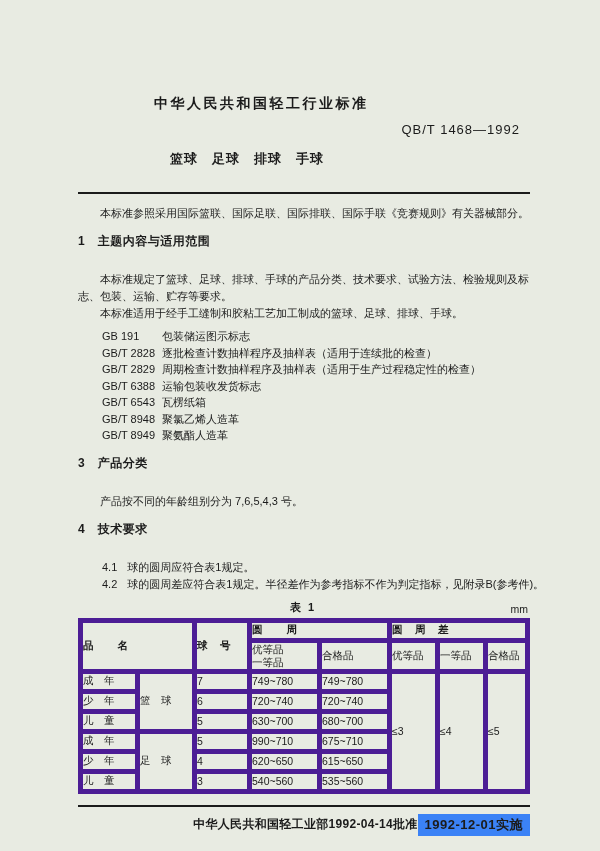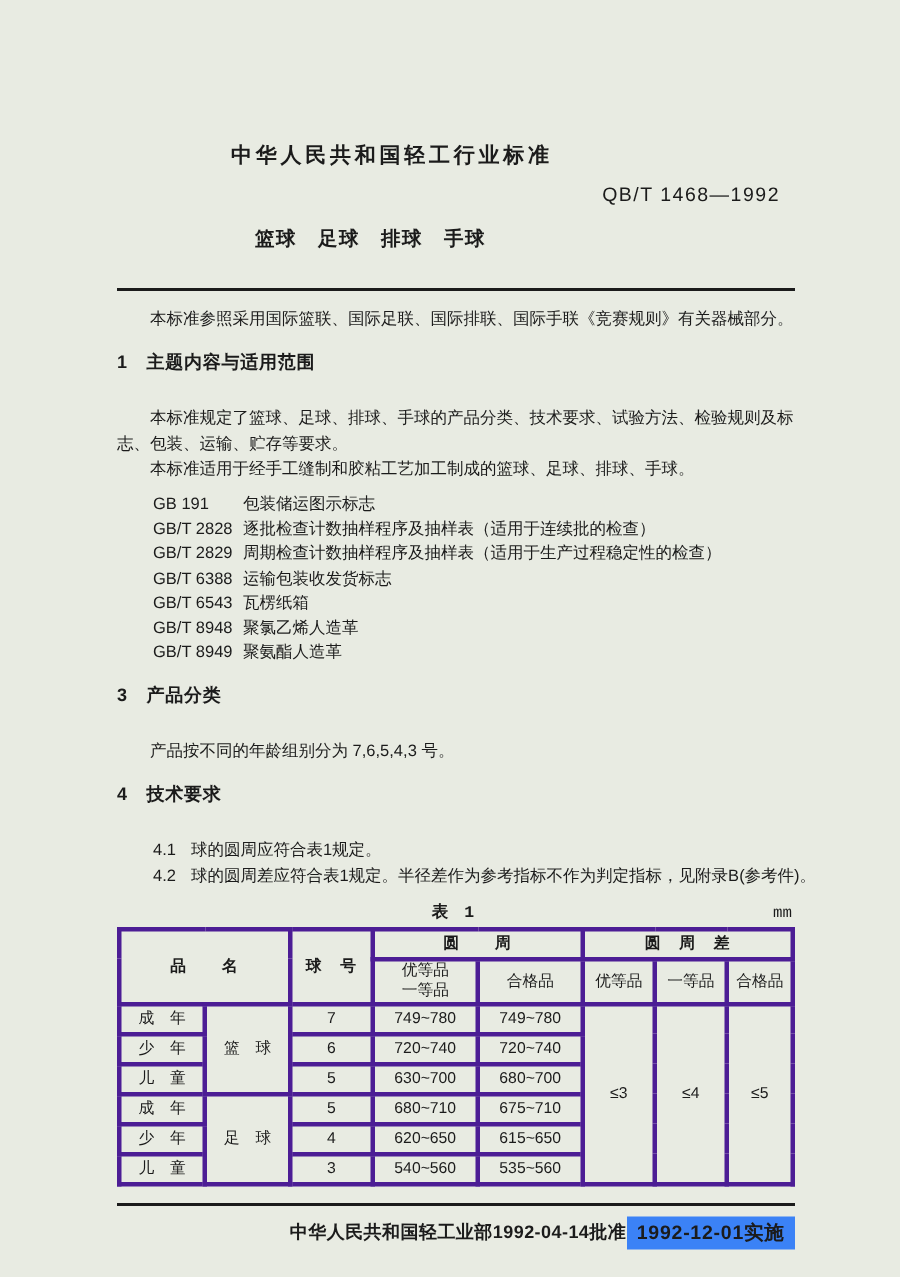--- a/index.html
+++ b/index.html
@@ -24,27 +24,27 @@
   .after-sec{ margin-top:21px; }
 
   ul.refs { list-style:none; margin-top:6px; margin-left:24px; }
   ul.refs li { font-size:11px; line-height:16.5px; }
   .ref-code { display:inline-block; width:60px; }
 
   .clause { font-size:11px; line-height:17px; white-space:nowrap; margin-left:24px; }
   .clause .cl-no { margin-right:10px; }
   .cl2 { margin-top:0; }
 
-  .cap-row { display:flex; align-items:flex-end; margin-top:7px;font-family:Liberation Mono, monospace; }
+  .cap-row { display:flex; align-items:flex-end; margin-top:7px; }
   .cap-row .l { flex:1; }
   .cap-row .c { font-weight:bold; font-size:11px; letter-spacing:2px; }
   .cap-row .r { flex:1; text-align:right; font-size:10.5px; padding-right:2px; }
 
   table { width:100%; border-collapse:collapse; table-layout:fixed; margin-top:3px; }
-  td { border:3px solid #4c1d95; text-align:center; vertical-align:middle;
+  td { border:5px solid #4c1d95; text-align:left; vertical-align:middle;
        font-size:10.5px; padding:0; overflow:hidden; }
   tr.h1 td { height:20px; font-weight:bold; letter-spacing:1px; }
   tr.h2 td { height:30px;margin-top:17px; }
   tr.h2 .stack div { line-height:13px; }
   tbody td { height:20px; }
 
   .footer-rule { border-top:2px solid #1b1b1b; margin-top:11px; }
   .footer-row  { display:flex; justify-content:flex-end; align-items:center; margin-top:7px; }
   .approval { font-size:12px; font-weight:bold; letter-spacing:0.3px; }
   .impl { font-size:13px; font-weight:bold; background:#3b82f6; padding:2px 7px; letter-spacing:0.5px; }
@@ -138,21 +138,21 @@
       <tr>
         <td>儿　童</td>
         <td>5</td>
         <td>630~700</td>
         <td>680~700</td>
       </tr>
       <tr>
         <td>成　年</td>
         <td rowspan="3">足　球</td>
         <td>5</td>
-        <td>680~710</td>
+        <td>990~710</td>
         <td>675~710</td>
       </tr>
       <tr>
         <td>少　年</td>
         <td>4</td>
         <td>620~650</td>
         <td>615~650</td>
       </tr>
       <tr>
         <td>儿　童</td>

